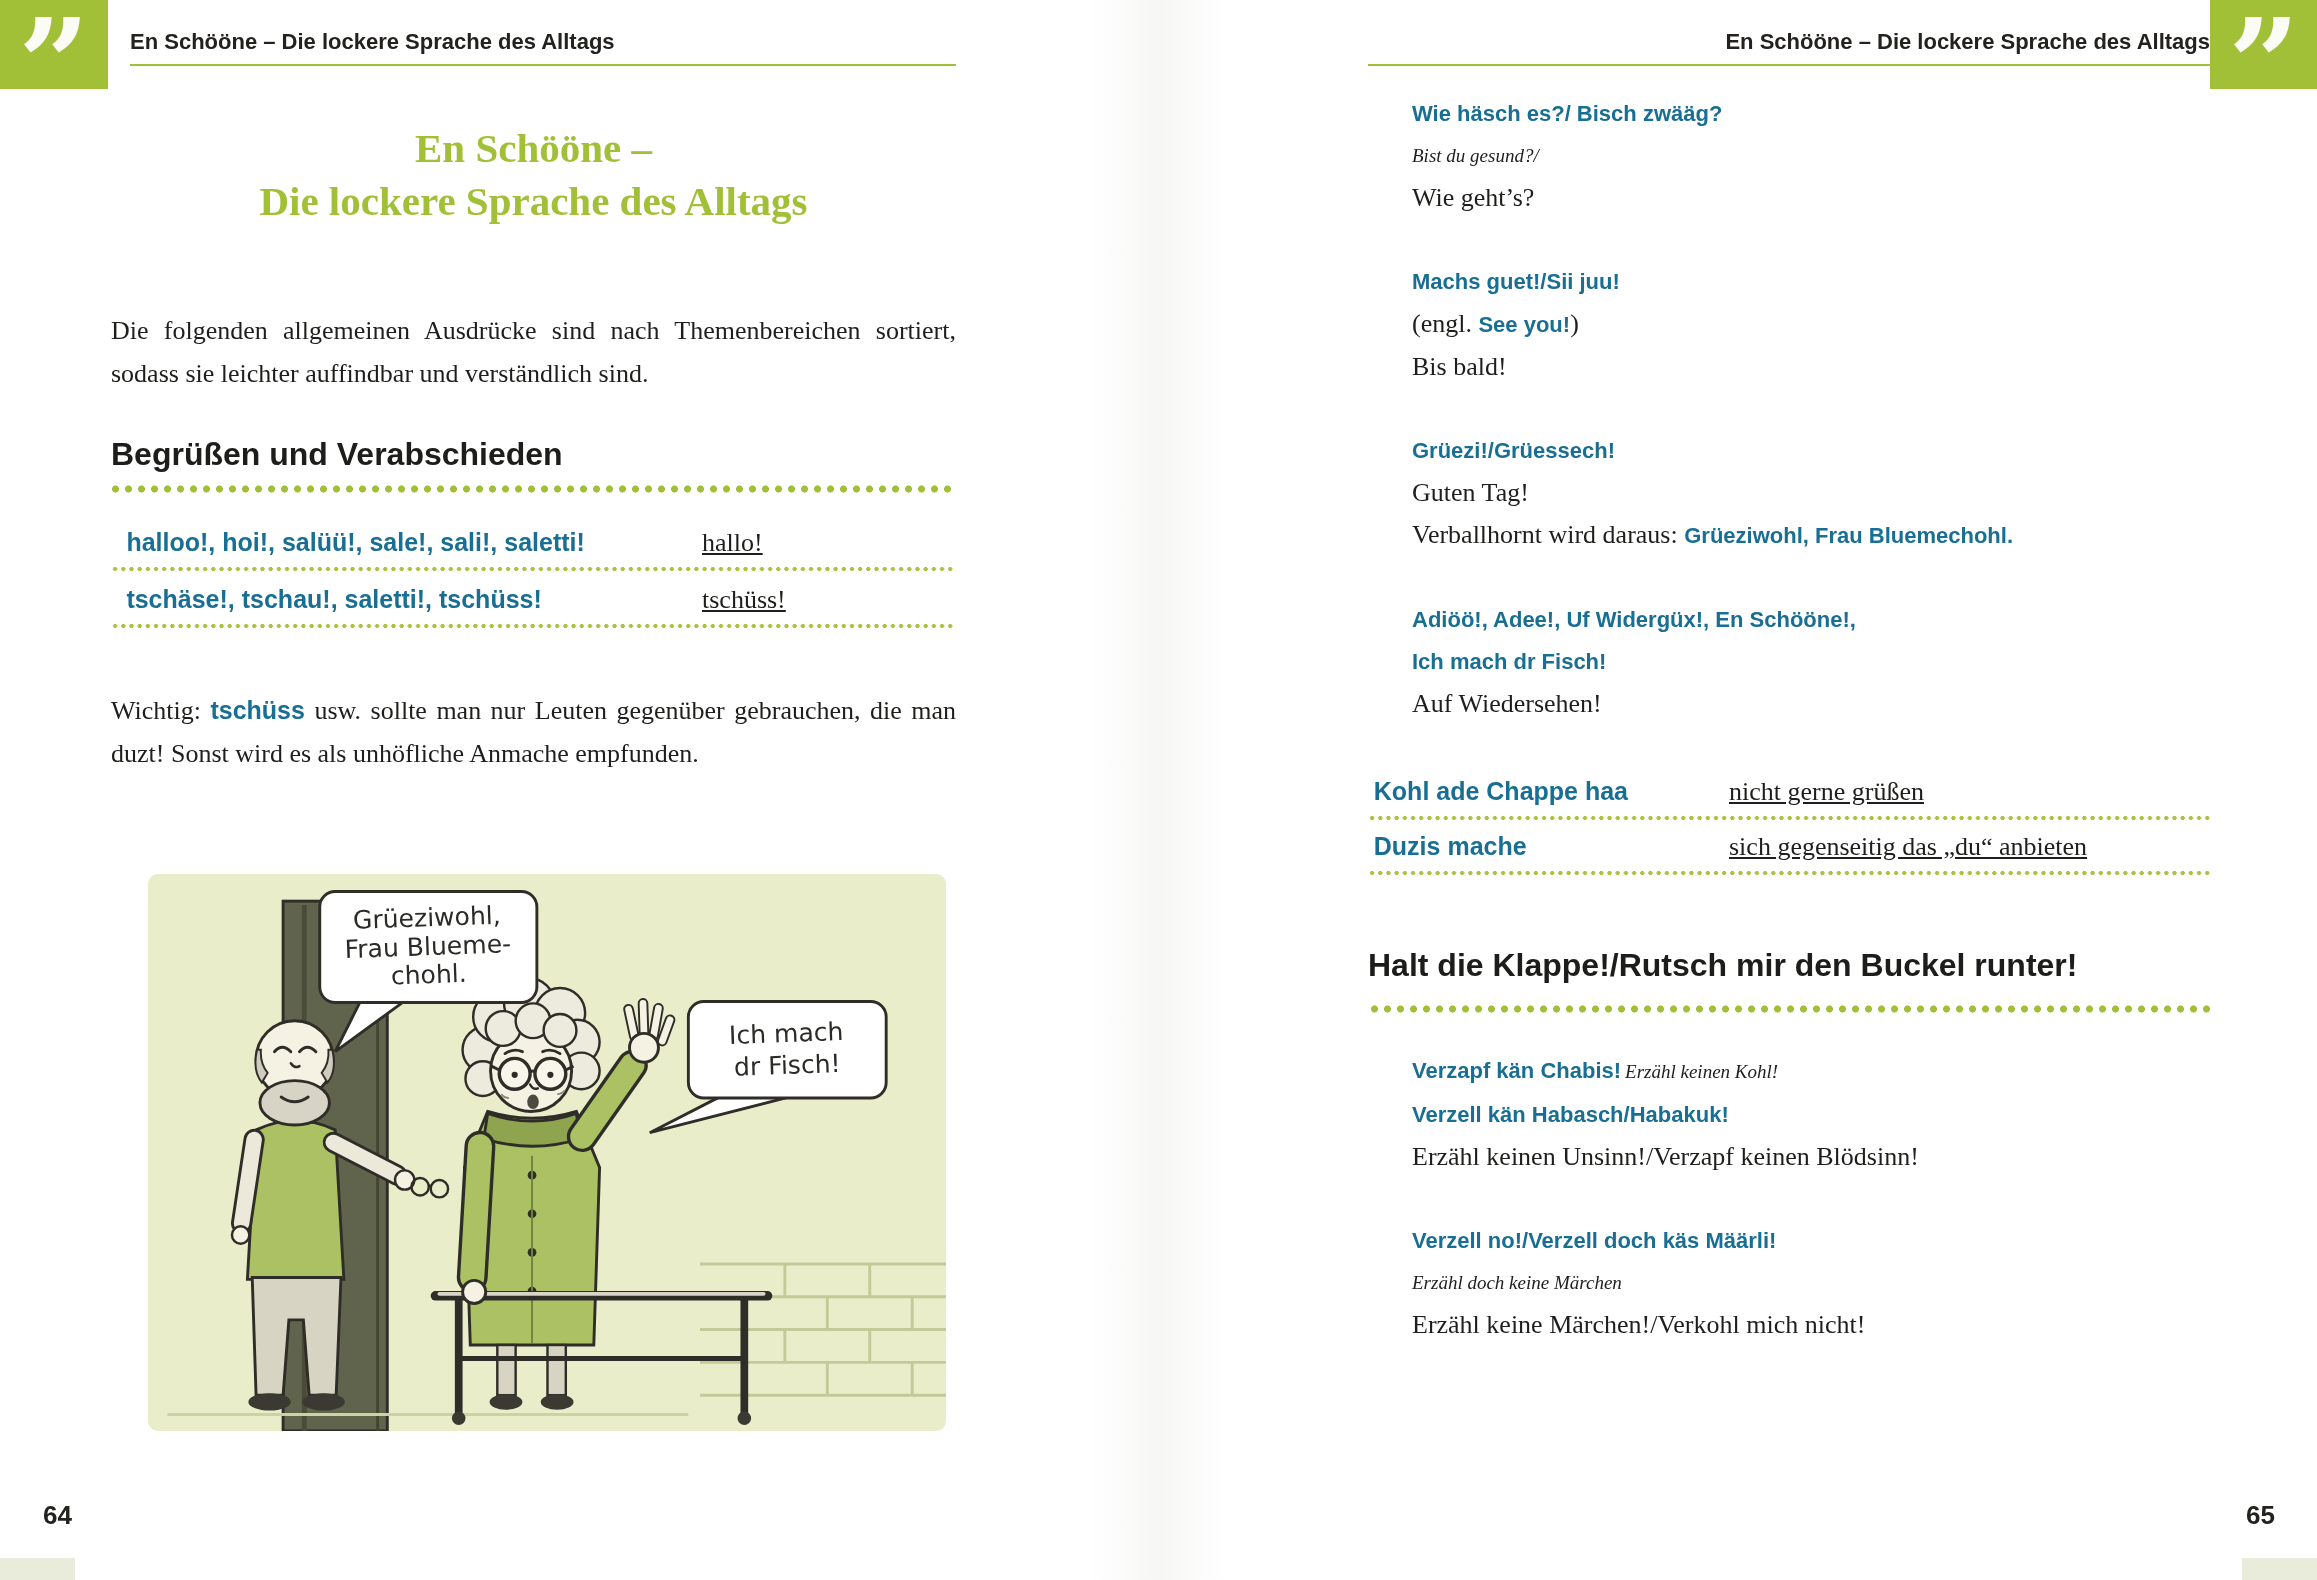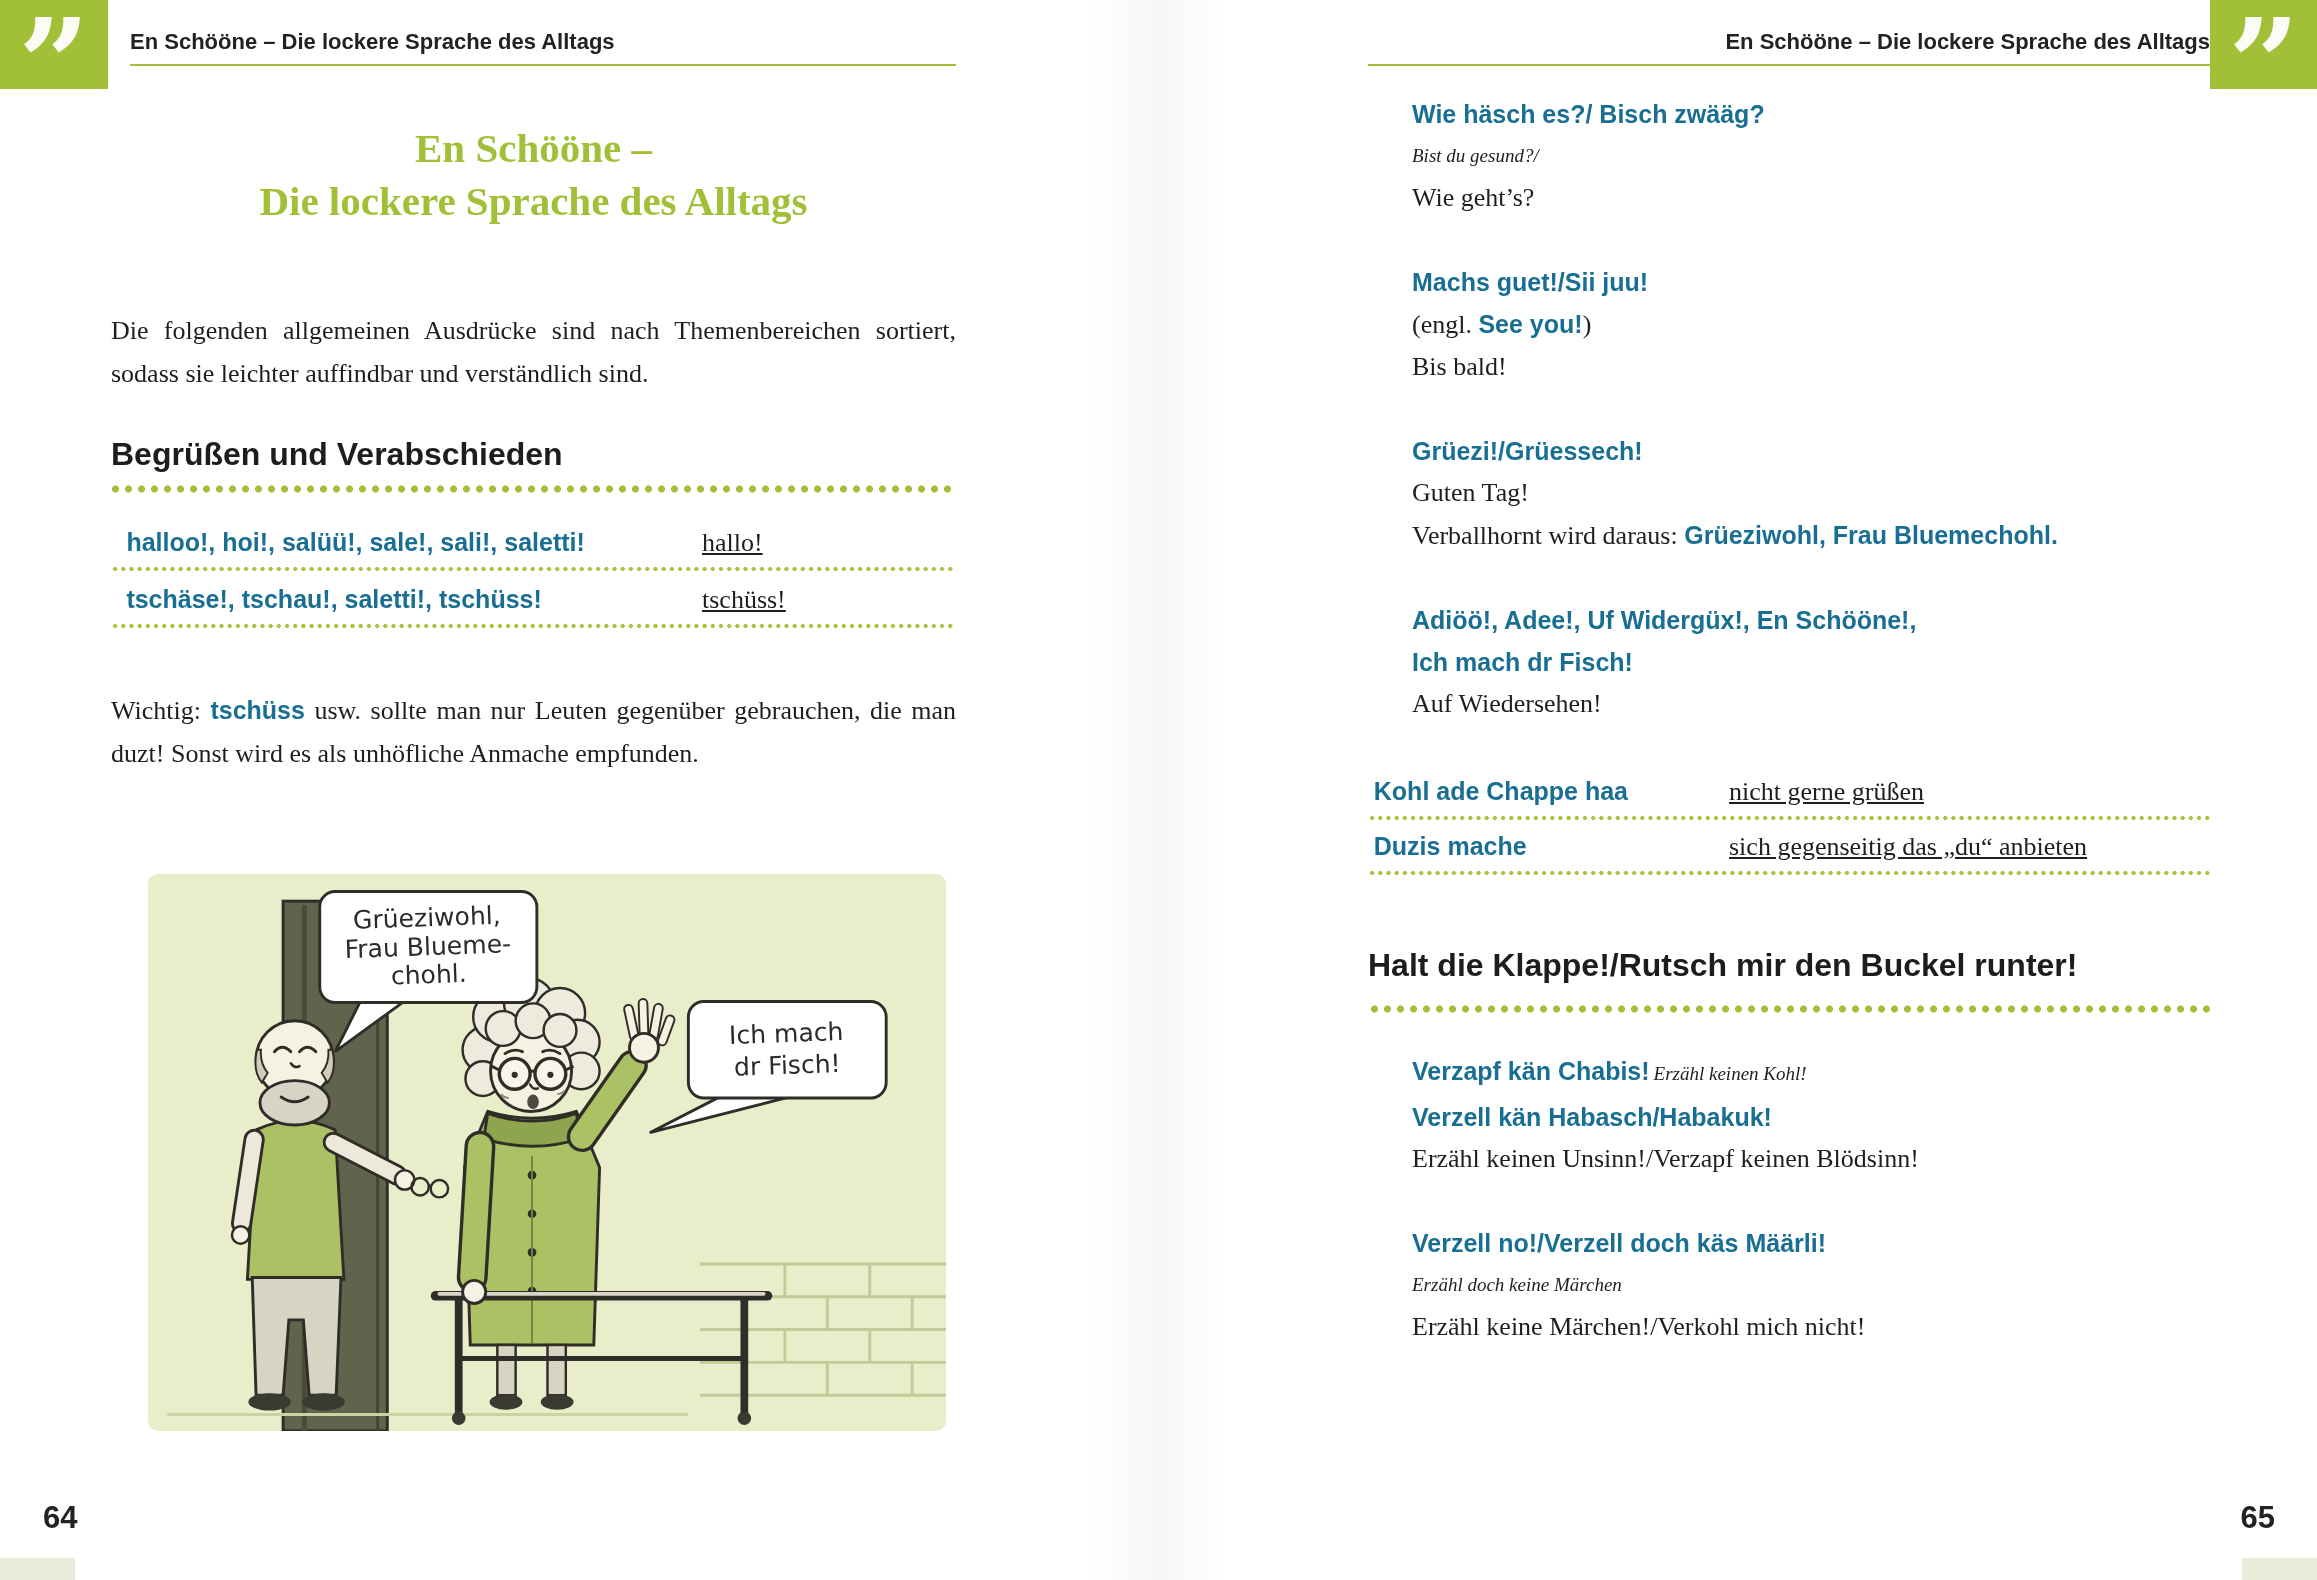--- a/index.html
+++ b/index.html
@@ -70,30 +70,30 @@
   .note {
     position:absolute; left:111px; top:689px; width:845px;
     font-size:26px; line-height:43px; text-align:justify;
   }
   .note .dialect, .rcol .block .g .dialect { font-size:25px; }
 
   .illustration { position:absolute; left:148px; top:874px; width:798px; height:557px; }
 
   .page-num {
     position:absolute; top:1500px;
-    font-family:"Liberation Sans", sans-serif; font-weight:700; font-size:31px; color:#23221f;
+    font-family:"Liberation Sans", sans-serif; font-weight:700; font-size:26px; color:#23221f;
   }
   #left-page  .page-num { left:43px; }
   #right-page .page-num { right:43px; }
 
   
   .rcol { position:absolute; left:209px; top:93px; width:842px; }
   .rcol .block { margin-bottom:42px; padding-left:44px; }
   .rcol p { margin:0; line-height:42px; }
-  .d  { font-family:"Liberation Sans", sans-serif; font-weight:700; font-size:25px; color:#186e93; }
+  .d  { font-family:"Liberation Sans", sans-serif; font-weight:700; font-size:22px; color:#186e93; }
   .g  { font-family:"Liberation Serif", serif; font-size:26px; color:#1e1e1c; font-weight:400; font-style:normal; }
   .gi { font-family:"Liberation Serif", serif; font-size:19px; color:#1e1e1c; font-style:italic; }
   .rcol .section-heading { margin-top:70px; }
   .rcol .dots-heavy { margin-top:19.3px; margin-bottom:35px; }
   .rcol .wtable-inline { width:100%; }
   .rcol .wtable-inline .row { display:flex; align-items:baseline; padding:9.7px 0 7.7px 0; }
   .rcol .wtable-inline .dialect { padding-left:5.8px; width:361px; flex:none; }
 
   
   .gutter {

